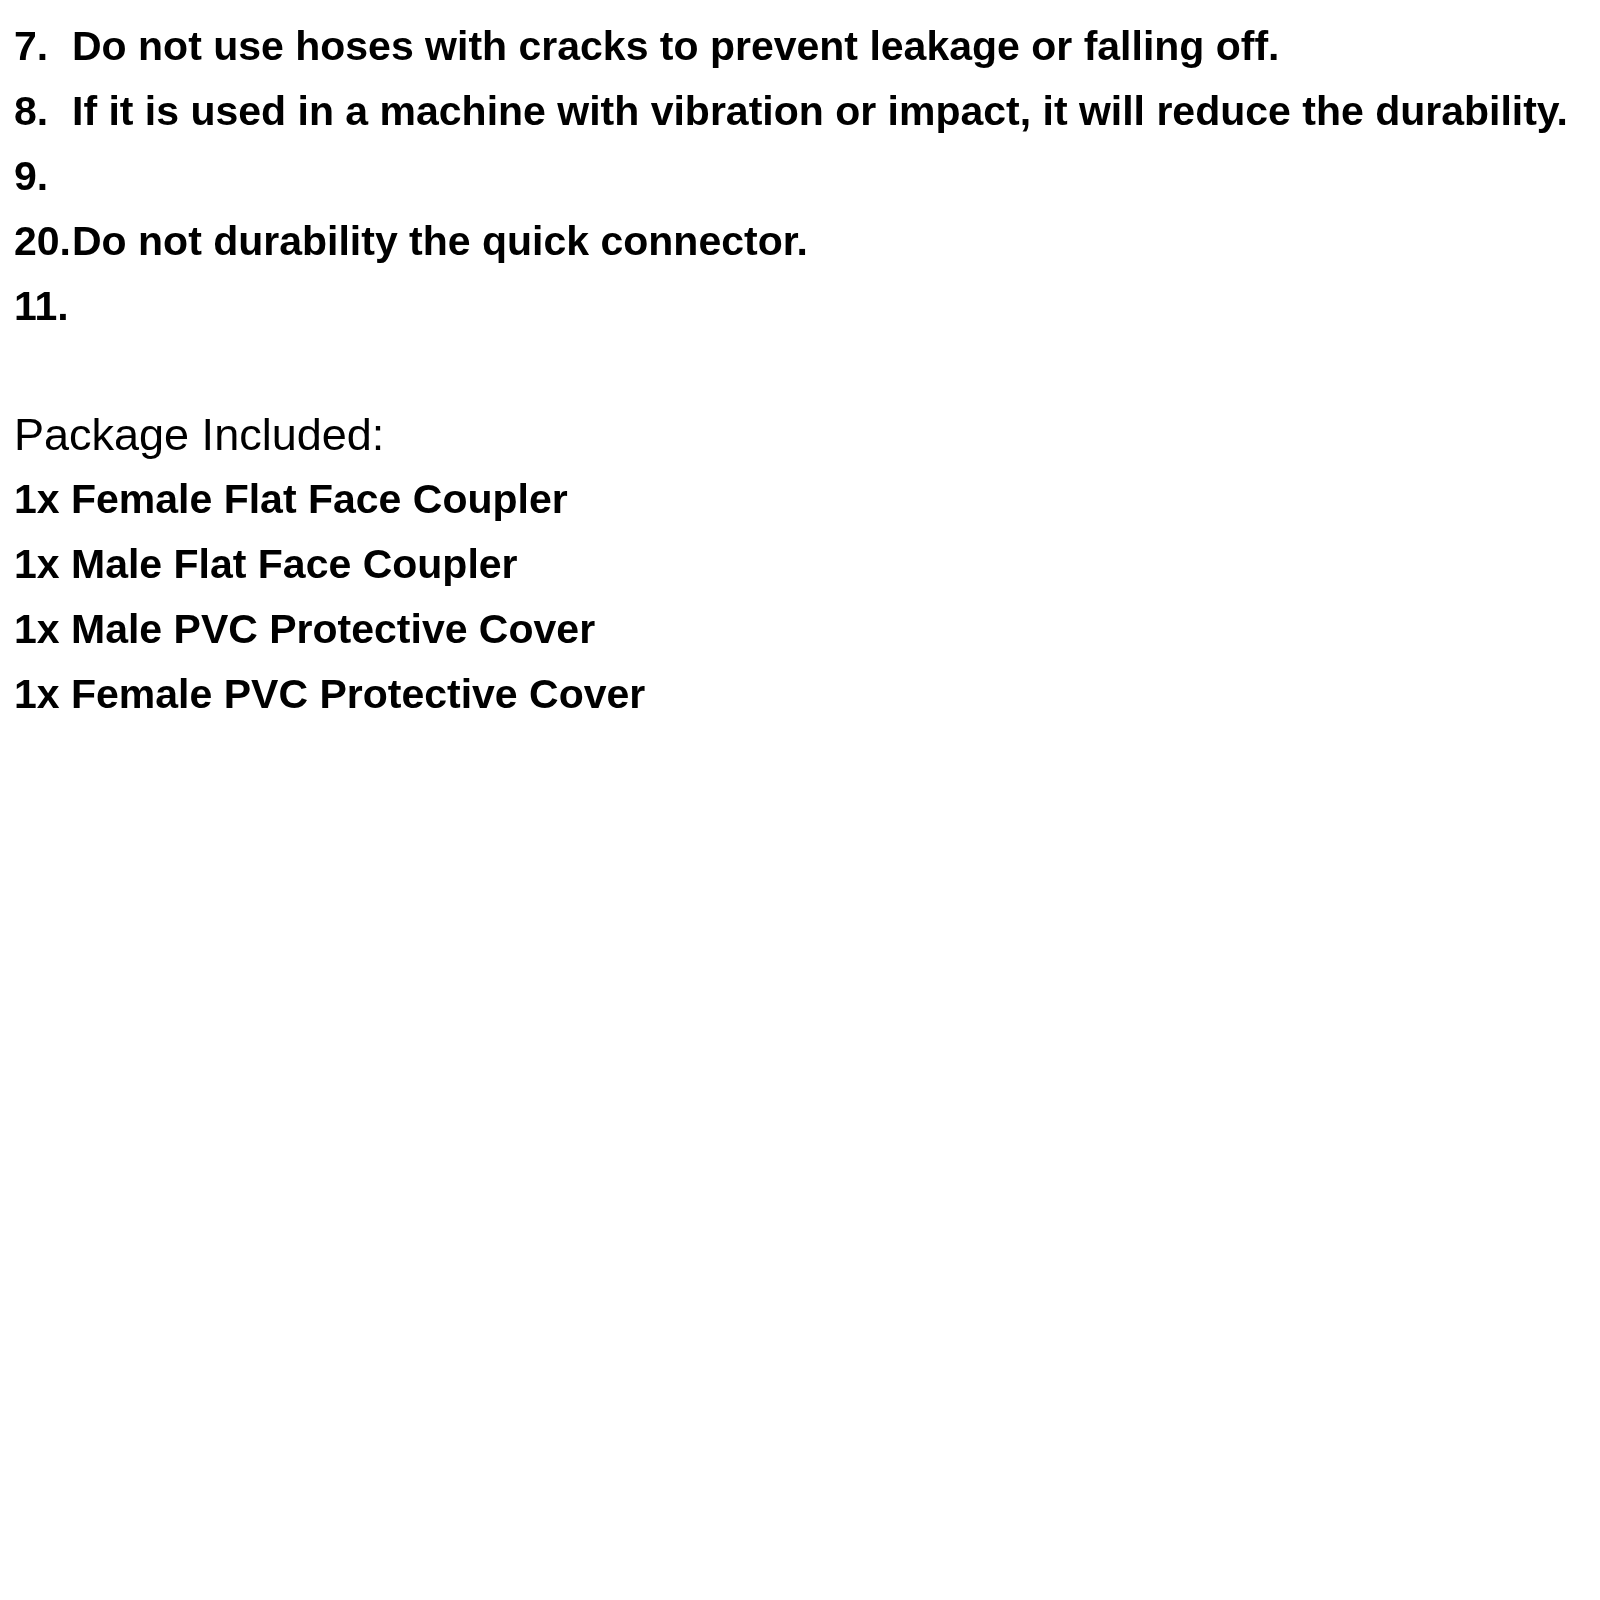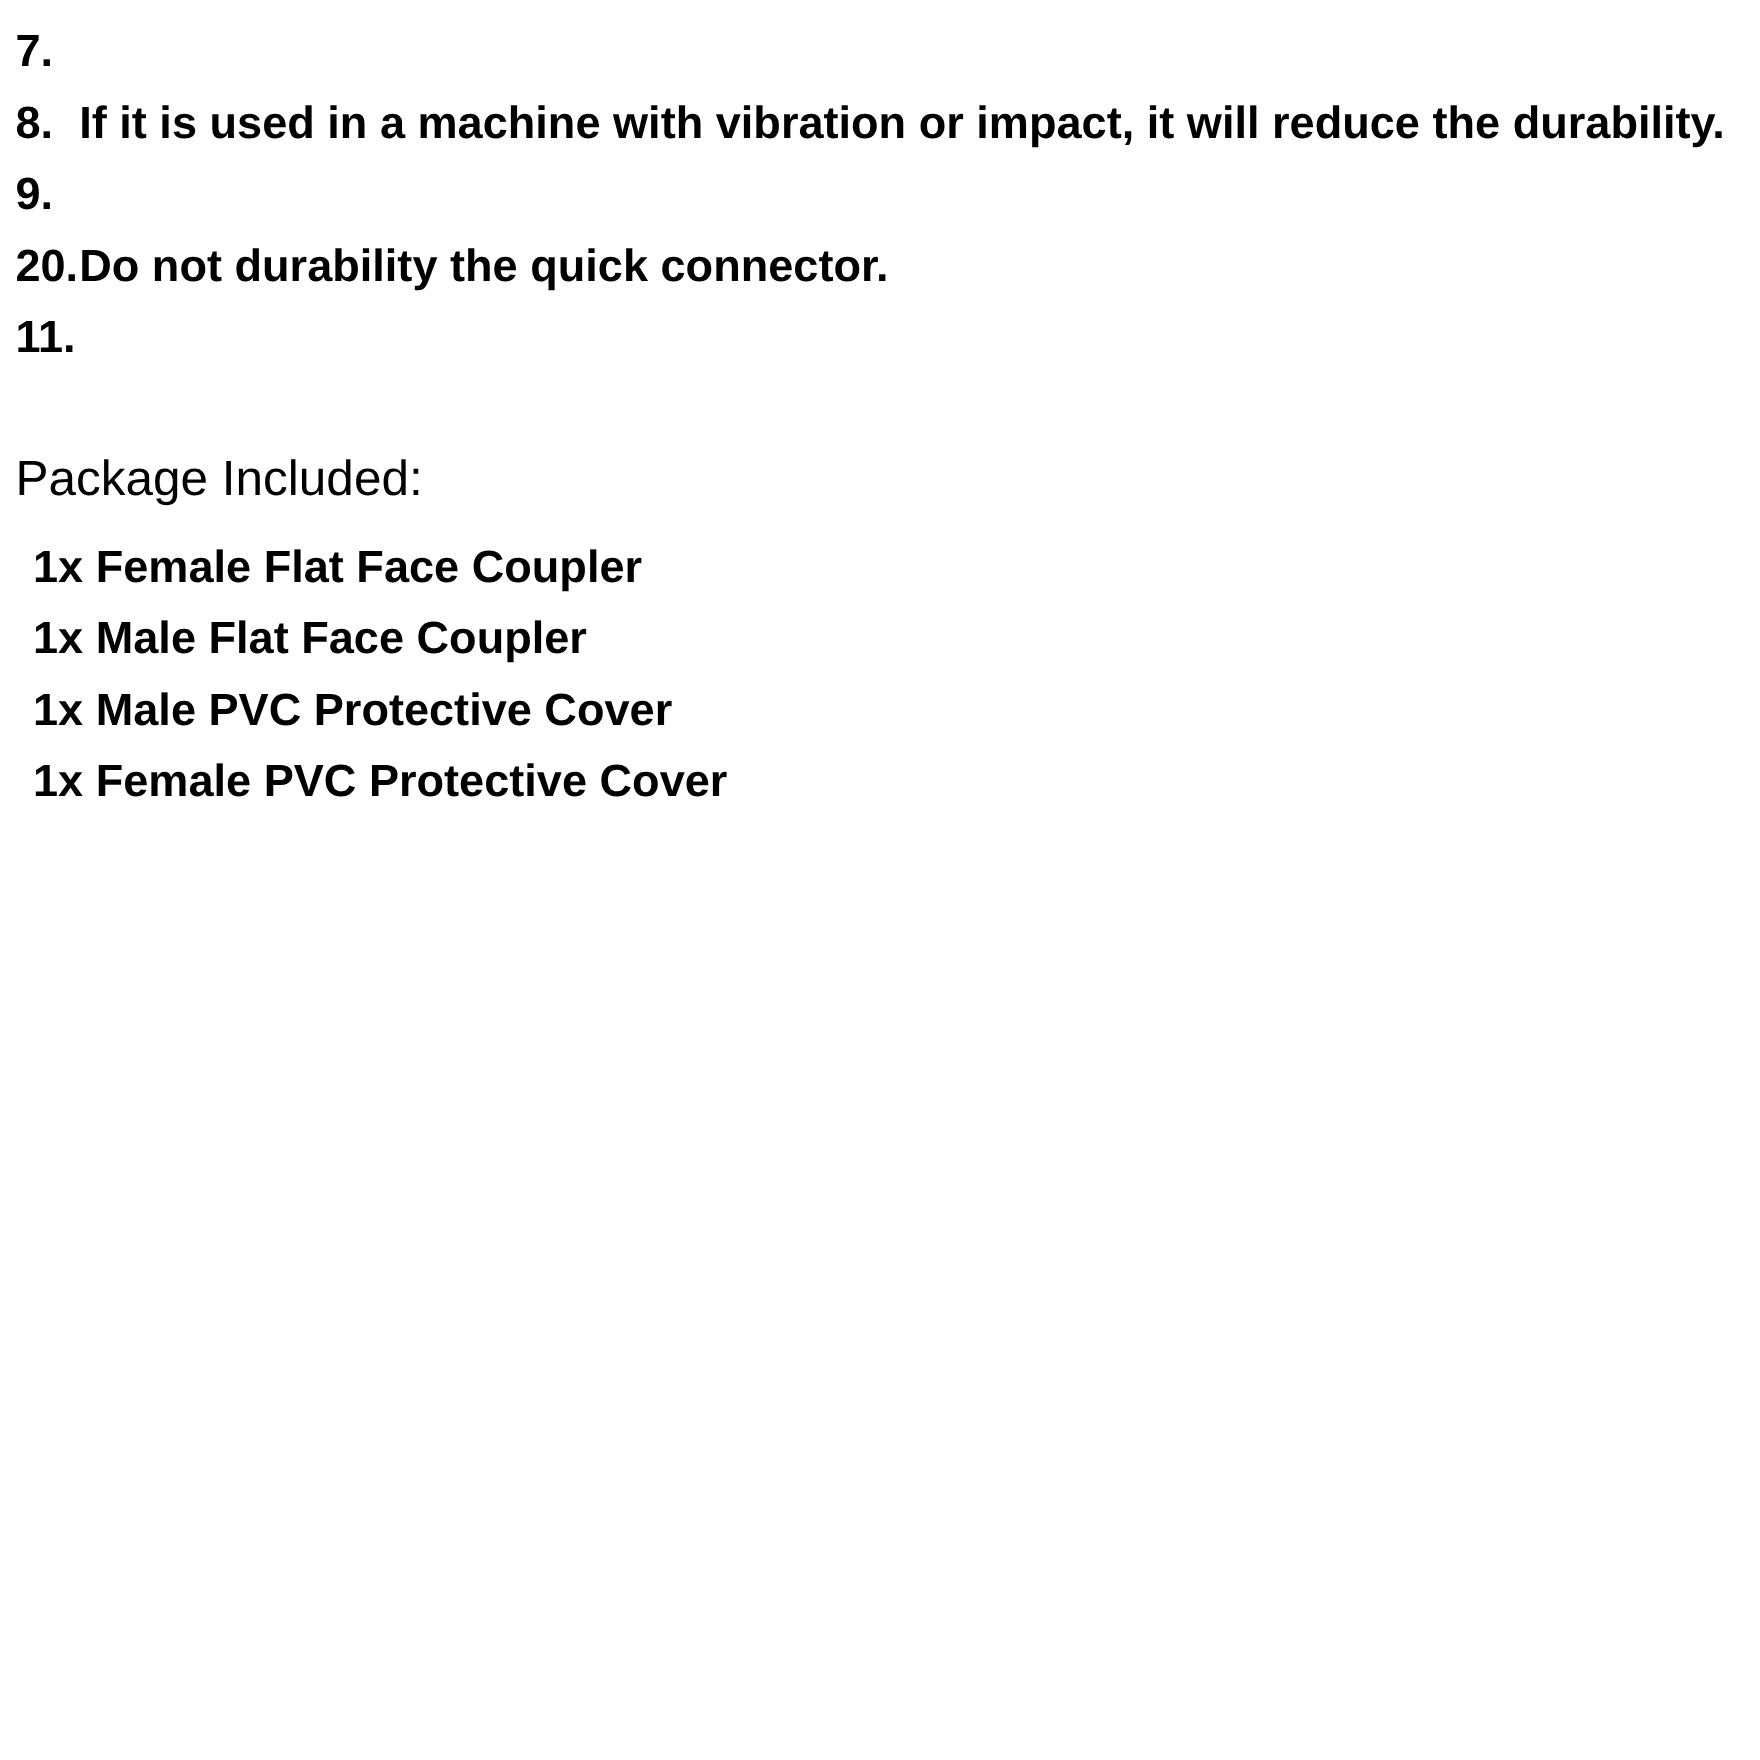--- a/index.html
+++ b/index.html
@@ -44,38 +44,39 @@
   .spacer {
     height: 63px;
   }
   .package-heading {
     font-size: 45px;
     font-weight: normal;
     line-height: 65px;
   }
   .package-list {
     list-style: none;
-    margin: 16px;
+    margin: 0;
     padding: 0;
   }
   .package-item {
     font-size: 41px;
     font-weight: bold;
     line-height: 65px;
     white-space: nowrap;
   }
 </style>
 </head>
 <body>
 
 <div class="page">
 
   <ul class="notice-list">
     <li class="notice-item">
       <span class="notice-num">7.</span>
+      <span class="notice-text">Do not use hoses with cracks to prevent leakage or falling off.</span>
     </li>
     <li class="notice-item">
       <span class="notice-num">8.</span>
       <span class="notice-text">If it is used in a machine with vibration or impact, it will reduce the durability.</span>
     </li>
     <li class="notice-item">
       <span class="notice-num">9.</span>
     </li>
     <li class="notice-item">
       <span class="notice-num">20.</span>

